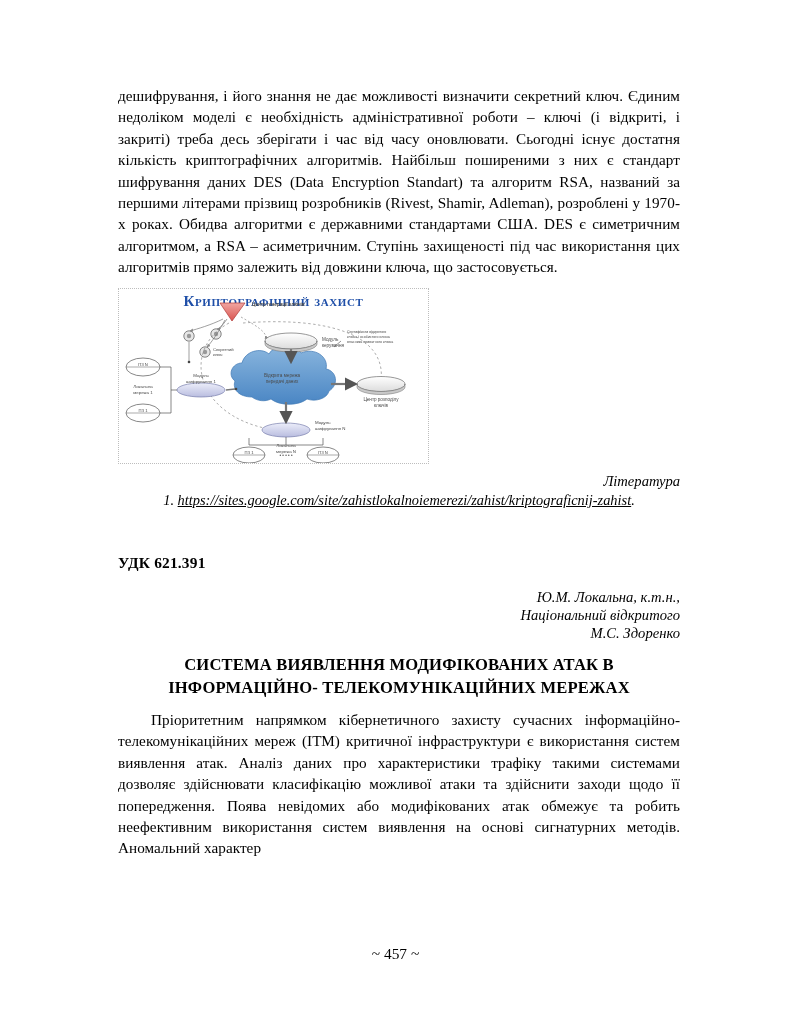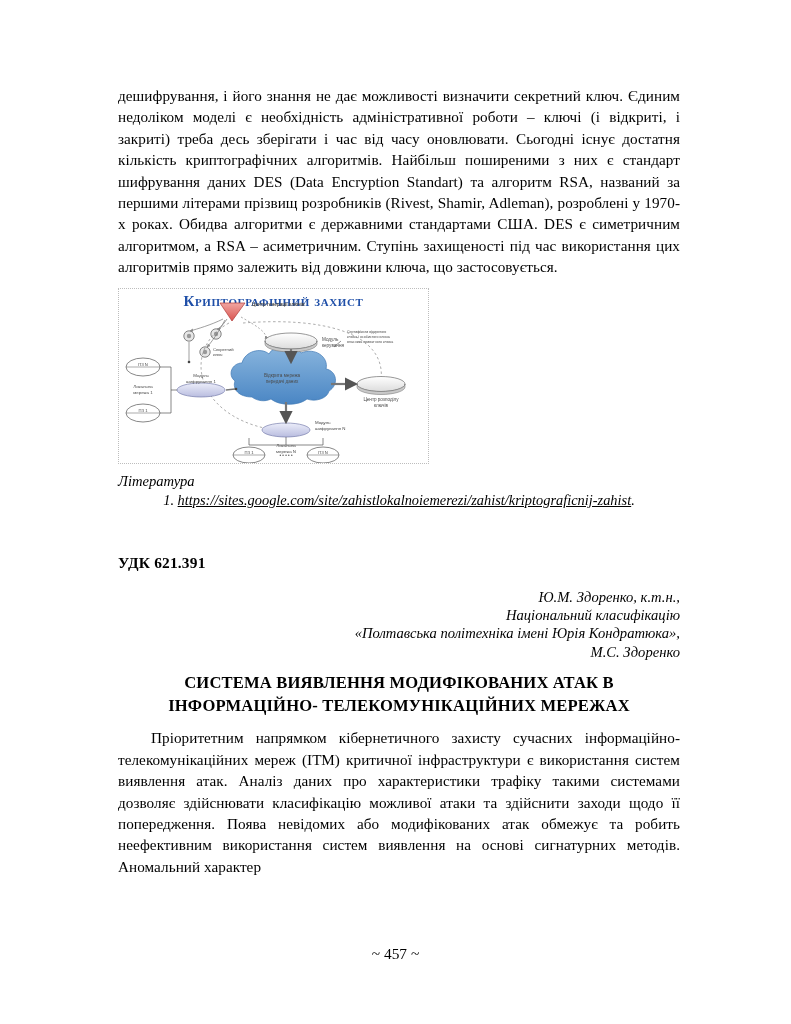--- a/index.html
+++ b/index.html
@@ -67,21 +67,21 @@
     font-variant: small-caps;
     letter-spacing: 0.6px;
   }
   .fig-svg {
     position: absolute;
     left: 0;
     top: 0;
   }
   .lit-head {
     margin: 8px 0 0 0;
-    text-align: left;
+    text-align: right;
     font-style: italic;
     font-size: 14.6px;
     line-height: 19px;
   }
   .ref-list {
     margin: 0;
     padding: 0;
     list-style: none;
     font-size: 14.4px;
     line-height: 19px;
@@ -280,23 +280,22 @@
     <ul class="ref-list">
       <li class="ref-item">
         <span class="ref-num">1.</span>
         <a class="ref-link" href="#">https://sites.google.com/site/zahistlokalnoiemerezi/zahist/kriptograficnij-zahist</a><span>.</span>
       </li>
     </ul>
 
     <div class="udk">УДК 621.391</div>
 
     <div class="authors">
-      <div>Ю.М. Здоренко, к.т.н.,</div>
-      <div>Національний класифікацію</div>
-      <div>«Полтавська політехніка імені Юрія Кондратюка»,</div>
+      <div>Ю.М. Локальна, к.т.н.,</div>
+      <div>Національний відкритого</div>
       <div>М.С. Здоренко</div>
     </div>
 
     <h1 class="art-title">СИСТЕМА ВИЯВЛЕННЯ МОДИФІКОВАНИХ АТАК В ІНФОРМАЦІЙНО- ТЕЛЕКОМУНІКАЦІЙНИХ МЕРЕЖАХ</h1>
 
     <div class="after-title-gap"></div>
 
     <p class="body-par indent">Пріоритетним напрямком кібернетичного захисту сучасних інформаційно-телекомунікаційних мереж (ІТМ) критичної інфраструктури є використання систем виявлення атак. Аналіз даних про характеристики трафіку такими системами дозволяє здійснювати класифікацію можливої атаки та здійснити заходи щодо її попередження. Поява невідомих або модифікованих атак обмежує та робить неефективним використання систем виявлення на основі сигнатурних методів. Аномальний характер</p>
   </div>
 

